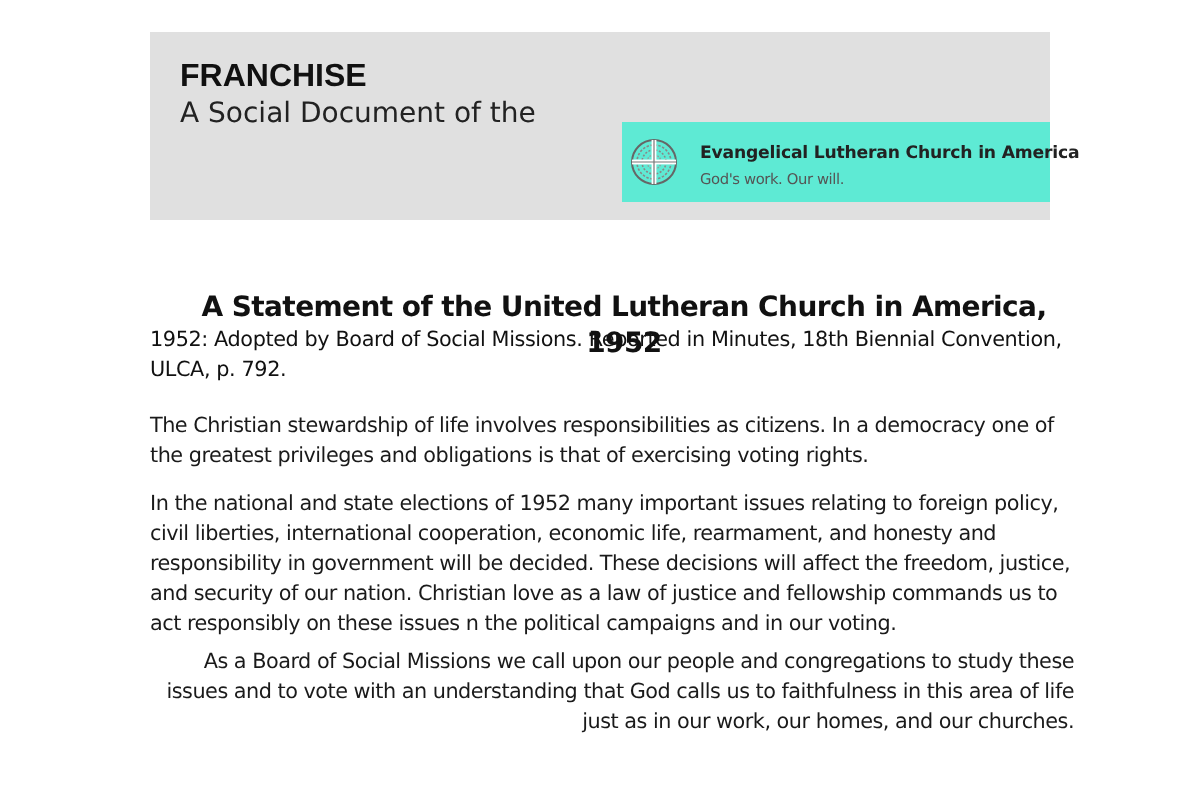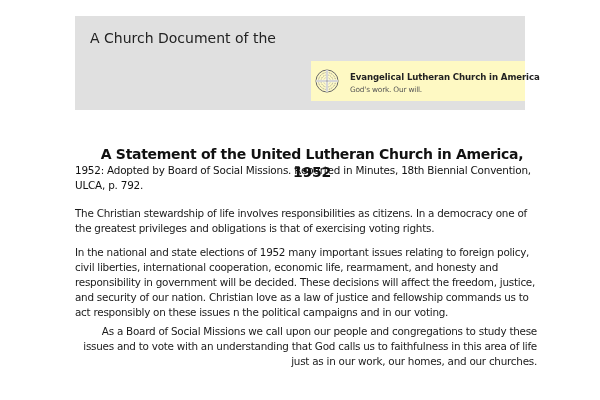--- a/index.html
+++ b/index.html
@@ -43,21 +43,21 @@
       line-height: 19px;
       color: #222;
       margin: 0;
     }
     .logo-box {
       position: absolute;
       left: 236px;
       top: 45px;
       width: 214px;
       height: 40px;
-      background: #fef9c3;
+      background: #5eead4;
     }
     .logo-icon {
       position: absolute;
       left: 4px;
       top: 8px;
       width: 24px;
       height: 24px;
     }
     .logo-name {
       position: absolute;
@@ -120,21 +120,22 @@
     }
     .p1 { top: 206px; }
     .p2 { top: 245px; }
     .p3 { top: 324px; text-align: right; }
   </style>
 </head>
 <body>
 
 <div class="header-box">
   <div class="header-text">
-    <p class="doc-subtitle">A Church Document of the</p>
+    <p class="doc-label">FRANCHISE</p>
+    <p class="doc-subtitle">A Social Document of the</p>
   </div>
 
   <div class="logo-box">
     <svg class="logo-icon" viewBox="0 0 24 24">
       <circle cx="12" cy="12" r="11" fill="none" stroke="#666" stroke-width="1"></circle>
       <circle cx="12" cy="12" r="8.5" fill="none" stroke="#888" stroke-width="0.8" stroke-dasharray="1.2 0.8"></circle>
       <circle cx="12" cy="12" r="6" fill="none" stroke="#888" stroke-width="0.8" stroke-dasharray="1 0.8"></circle>
       <circle cx="12" cy="12" r="3.5" fill="none" stroke="#999" stroke-width="0.7" stroke-dasharray="0.8 0.6"></circle>
       <rect x="10.8" y="1" width="2.4" height="22" fill="#ffffff"></rect>
       <rect x="1" y="10.8" width="22" height="2.4" fill="#ffffff"></rect>

